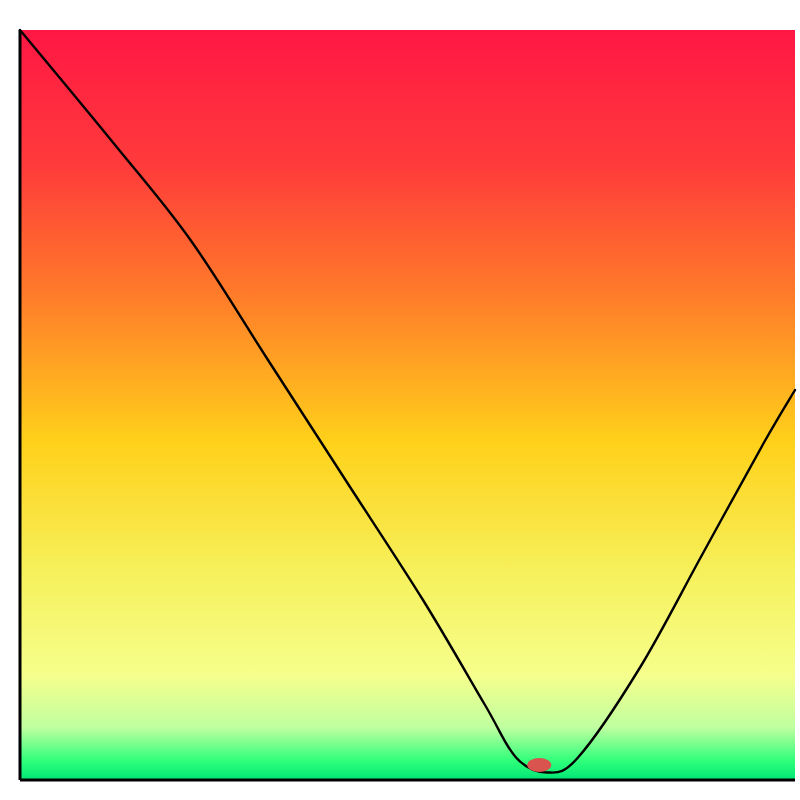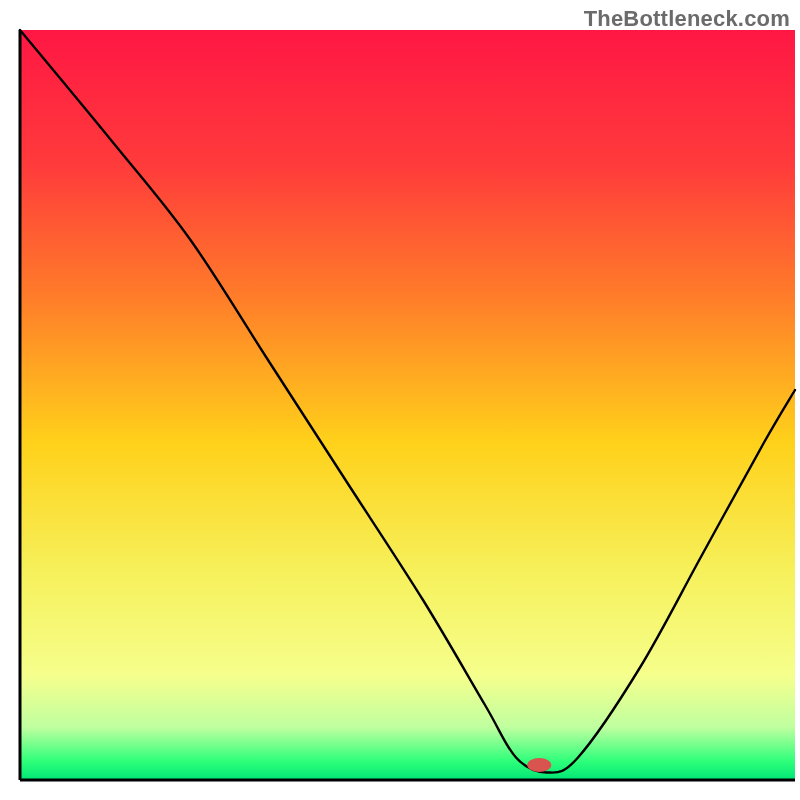--- a/index.html
+++ b/index.html
@@ -28,21 +28,20 @@
   svg.chart {
     position: absolute;
     left: 0;
     top: 0;
   }
 </style>
 </head>
 <body>
 <div class="container">
 
-<div class="watermark">TheBottleneck.com</div>
 
 <svg class="chart" width="800" height="800" viewBox="0 0 800 800">
   <defs>
     <linearGradient id="bg-grad" x1="0" y1="0" x2="0" y2="1">
           <stop offset="0%" stop-color="#ff1744"></stop>
           <stop offset="18%" stop-color="#ff3b3b"></stop>
           <stop offset="35%" stop-color="#ff7a2a"></stop>
           <stop offset="55.00000000000001%" stop-color="#ffd11a"></stop>
           <stop offset="72%" stop-color="#f6f05a"></stop>
           <stop offset="86%" stop-color="#f6ff8c"></stop>

